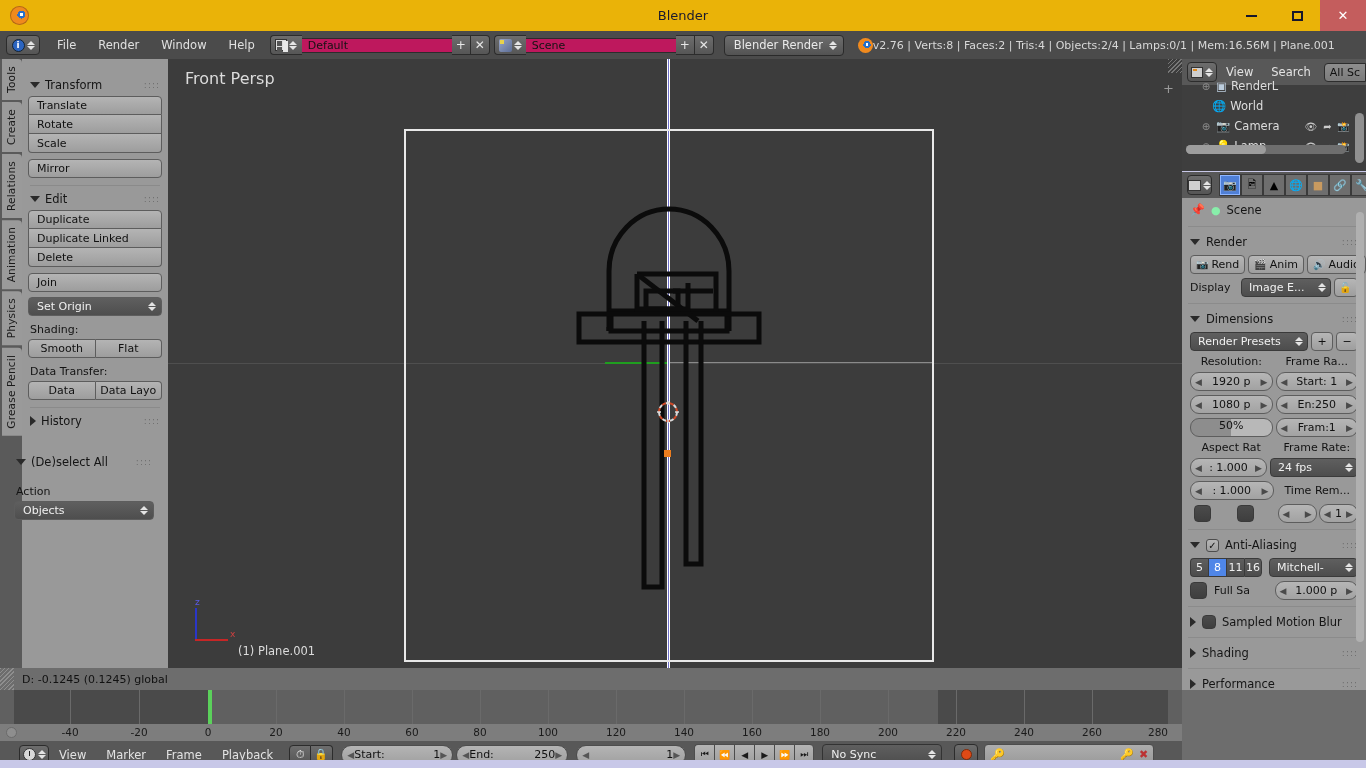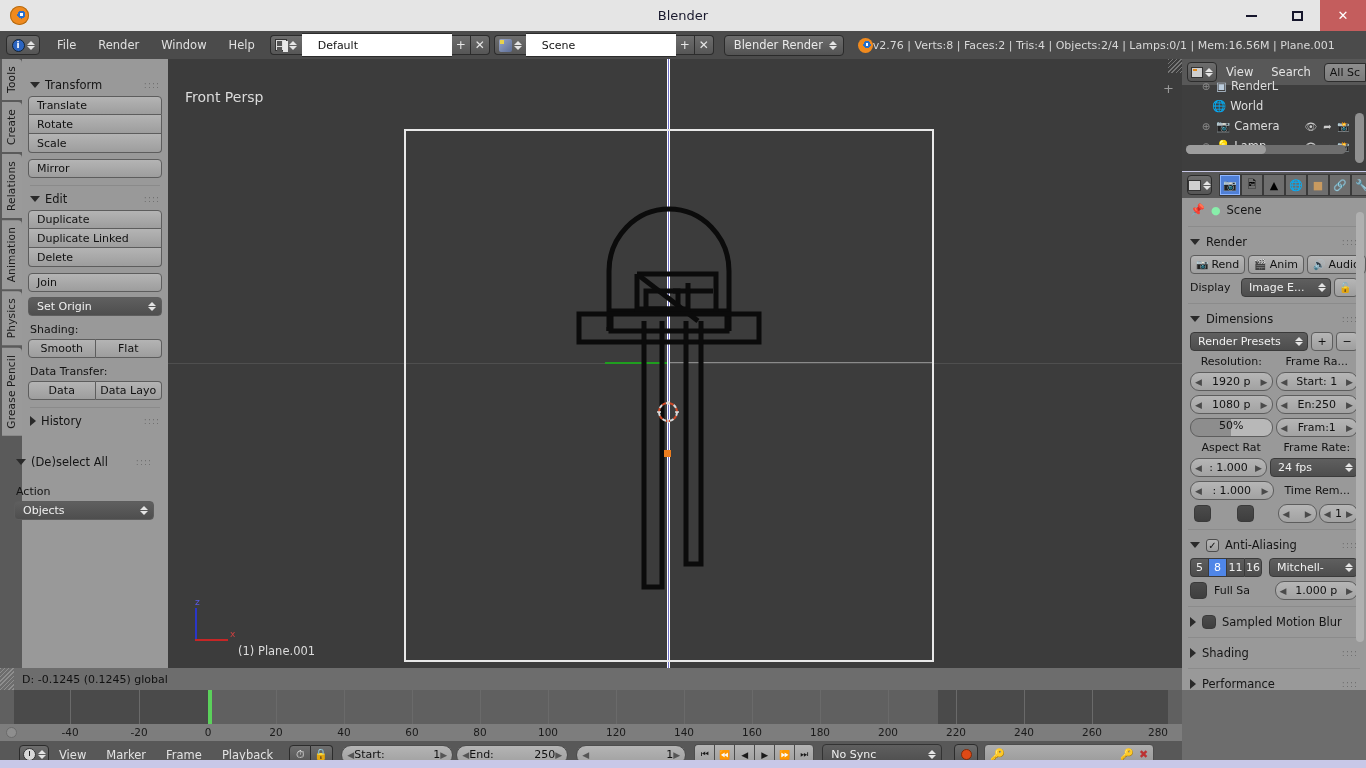--- a/index.html
+++ b/index.html
@@ -9,21 +9,21 @@
     font-size: 11px;
     background: #c8c8e8;
     color: #000;
     -webkit-font-smoothing: antialiased;
   }
   #app { position:relative; width:1366px; height:768px; }
 
   
   .titlebar {
     position:absolute; left:0; top:0; width:1366px; height:31px;
-    background:#e5e5e5;
+    background:#eab308;
     display:flex; align-items:center;
   }
   .titlebar .wtitle {
     position:absolute; left:0; right:0; text-align:center;
     font-size:13px; color:#1a1a2e; line-height:31px;
   }
   .blender-logo {
     position:absolute; left:10px; top:6px; width:19px; height:19px;
     border-radius:50%;
     background: radial-gradient(circle at 60% 45%, #ffffff 0 10%, #2a6fc9 10% 26%, #f08a1e 26% 100%);
@@ -75,22 +75,22 @@
   .menu-item {
     padding:0 11px; height:28px; line-height:28px; color:#e0e0e0; font-size:11.5px;
   }
   .field-group { display:flex; align-items:center; height:20px; margin-left:4px; }
   .fg-icon {
     width:32px;height:20px;border-radius:4px 0 0 4px;
     background:linear-gradient(#6d6d6d,#565656); border:1px solid #2c2c2c; border-right:none;
     display:flex;align-items:center;justify-content:center;gap:2px;
   }
   .fg-text {
-    height:24px; background:#ffffff; border:1px solid #2c2c2c; border-left:none; border-right:none;
-    color:#131313; font-size:11px; display:flex; align-items:center; padding:0 16px; min-width:150px;
+    height:15px; background:#be185d; border:1px solid #2c2c2c; border-left:none; border-right:none;
+    color:#131313; font-size:11px; display:flex; align-items:center; padding:0 6px; min-width:150px;
   }
   .fg-btn {
     width:19px;height:20px; background:linear-gradient(#6d6d6d,#565656);
     border:1px solid #2c2c2c; border-left:none;
     color:#e8e8e8; font-size:12px; display:flex;align-items:center;justify-content:center;
   }
   .fg-btn:last-child{ border-radius:0 4px 4px 0; }
   .engine-sel {
     height:21px; min-width:120px; border-radius:4px;
     background:linear-gradient(#6d6d6d,#535353); border:1px solid #2a2a2a;
@@ -147,21 +147,21 @@
   .btn-row .btn:last-child { border-radius:0 4px 4px 0; border-left:none; }
   .lbl { font-size:11px; color:#131313; margin:7px 0 3px 2px; }
   .sep { height:1px; background:#8a8a8a; margin:7px 2px 3px 2px; }
   .toolshelf-lower { position:absolute; left:14px; right:0; top:393px; }
 
   
   .viewport {
     position:absolute; left:168px; top:59px; width:1014px; height:609px;
     background:#3c3c3c; overflow:hidden;
   }
-  .vp-label { position:absolute; left:17px; top:10px; color:#dcdcdc; font-size:14px;margin-top:20px; }
+  .vp-label { position:absolute; left:17px; top:10px; color:#dcdcdc; font-size:16px; }
   .vp-objname { position:absolute; left:70px; top:585px; color:#dcdcdc; font-size:11.5px; }
   .gridline-h { position:absolute; left:0; width:1014px; height:1px; background:#4f4f4f; top:304px; }
   .axis-z { position:absolute; left:27px; top:549px; width:2px; height:33px; background:#2a36c8; }
   .axis-x { position:absolute; left:27px; top:580px; width:33px; height:2px; background:#c62626; }
   .axis-lbl { position:absolute; color:#9aa; font-size:9px; }
   .renderborder {
     position:absolute; left:236px; top:70px; width:530px; height:533px;
     border:2px solid #e8e8e8;
   }
   .vp-plus { position:absolute; right:8px; top:22px; color:#9a9a9a; font-size:13px; }

